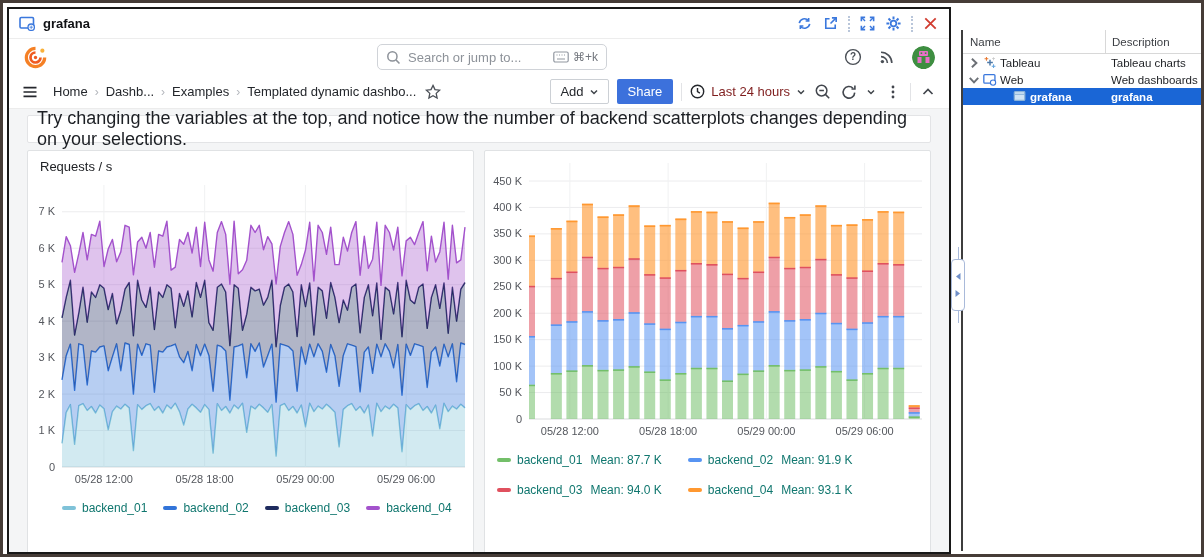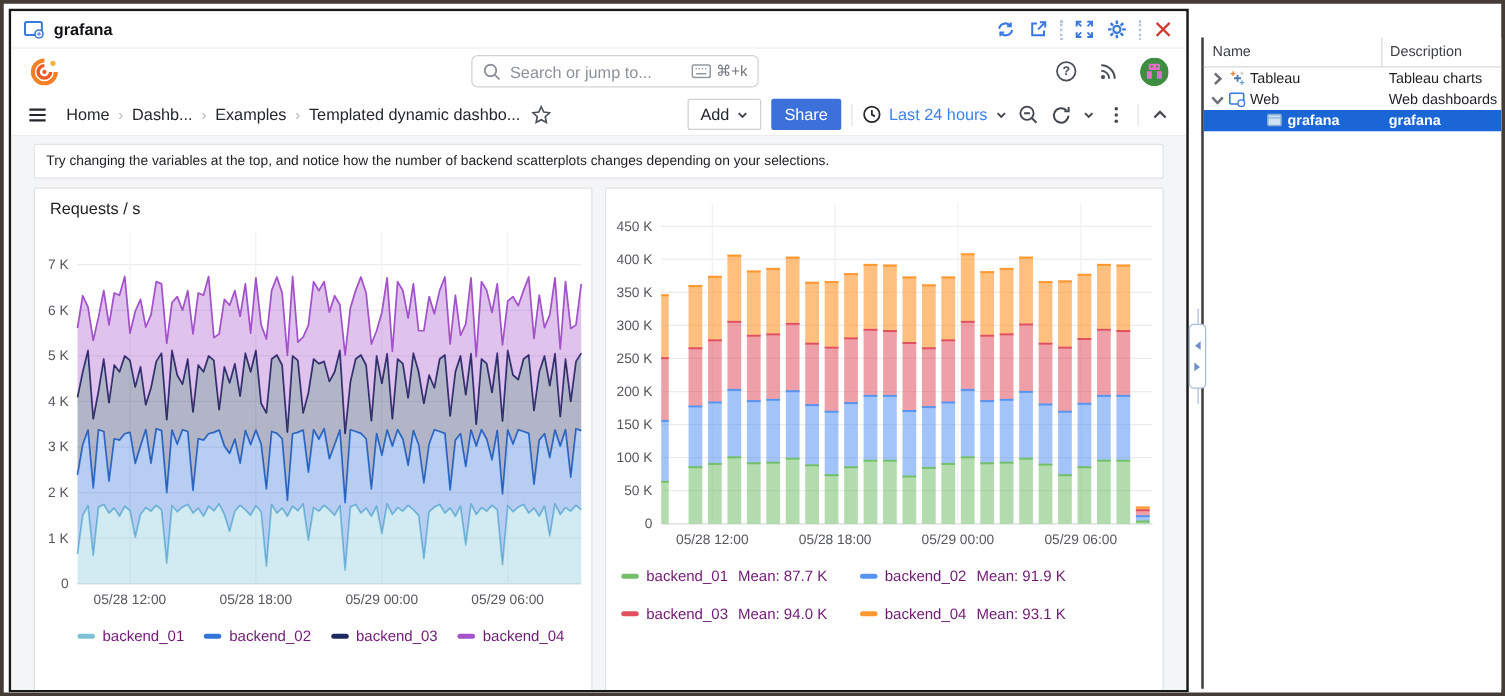--- a/index.html
+++ b/index.html
@@ -26,28 +26,28 @@
   .toolbar { height:34px; display:flex; align-items:center; padding:0 12px; gap:8px; background:#fff; border-bottom:1px solid #ececec; }
   .icn { display:inline-flex; align-items:center; justify-content:center; }
   .toolbar .icn { width:18px; height:18px; cursor:pointer; }
   .crumbs { display:flex; align-items:center; gap:7px; margin-left:6px; font-size:13px; color:#24272c; white-space:nowrap; }
   .crumbs .sep { color:#b4b7bd; font-size:12px; }
   .crumbs .crumb { cursor:pointer; }
   .tb-spacer { flex:1; }
   .btn-outline { height:25px; padding:0 9px; border:1px solid #ccd0d5; border-radius:2px; background:#fff; font-size:13px; color:#24272c; display:flex; align-items:center; gap:5px; cursor:pointer; }
   .btn-primary { height:25px; padding:0 11px; border:none; border-radius:2px; background:#3c71dc; font-size:13px; font-weight:500; color:#fff; display:flex; align-items:center; cursor:pointer; }
   .vsep { width:1px; height:18px; background:#e2e3e6; }
-  .time-range { display:flex; align-items:center; gap:6px; font-size:13px; color:#3b82f6; cursor:pointer; }
+  .time-range { display:flex; align-items:center; gap:6px; font-size:13px; color:#7f1d1d; cursor:pointer; }
 
   .content { height:443px; background:#f4f5f6; padding:6px 18px 0 18px; overflow:hidden; }
-  .banner { height:28px; background:#fff; border:1px solid #e3e4e6; border-radius:2px; display:flex; align-items:center; padding:0 9px; font-size:11px; color:#1c1f24; }
+  .banner { height:28px; background:#fff; border:1px solid #e3e4e6; border-radius:2px; display:flex; align-items:center; padding:0 9px; font-size:18px; color:#1c1f24; }
   .panels-row { display:flex; gap:10px; margin-top:7px; }
   .panel { width:447px; height:482px; background:#fff; border:1px solid #e0e2e4; border-radius:2px; overflow:hidden; }
   .panel-title { padding:8px 12px 3px 12px; font-size:13px; font-weight:500; color:#202226; cursor:pointer; }
-  .legend { padding:2px 4px 0 34px; display:flex; flex-wrap:wrap; column-gap:18px; row-gap:3px; font-size:12px; color:#701a75;gap:16px; }
+  .legend { padding:2px 4px 0 34px; display:flex; flex-wrap:wrap; column-gap:18px; row-gap:3px; font-size:12px; color:#0f766e;gap:16px; }
   .legend-item { display:flex; align-items:center; gap:6px; cursor:pointer; white-space:nowrap; }
   .legend-item .sw { width:14px; height:4px; border-radius:2px; }
   .legend-item .mean { margin-left:2px; }
   .stub-row { display:flex; gap:10px; margin-top:8px; }
   .stub { flex:1; height:24px; background:#fff; border:1px solid #e0e2e4; border-radius:2px; }
 
   svg text { font-family:"Liberation Sans","DejaVu Sans",sans-serif; }
 
   
   .splitter { position:absolute; left:948px; top:256px; width:14px; height:52px; background:#fff; border:1px solid #a9bada; border-radius:4px; display:flex; flex-direction:column; align-items:center; justify-content:center; gap:8px; cursor:col-resize; z-index:5; }

